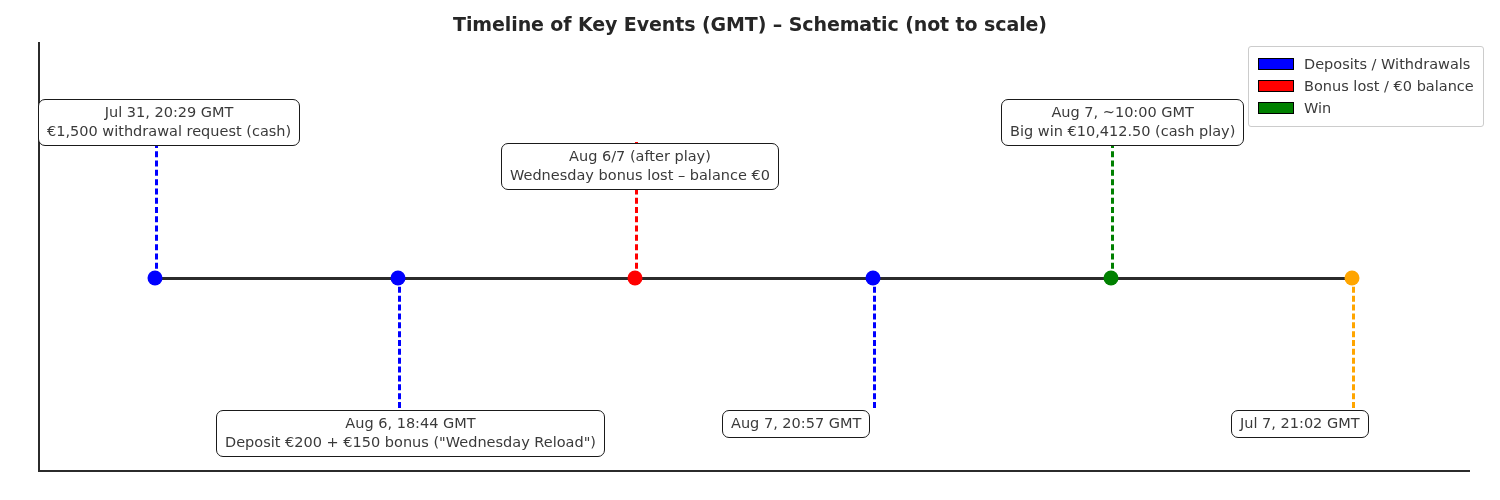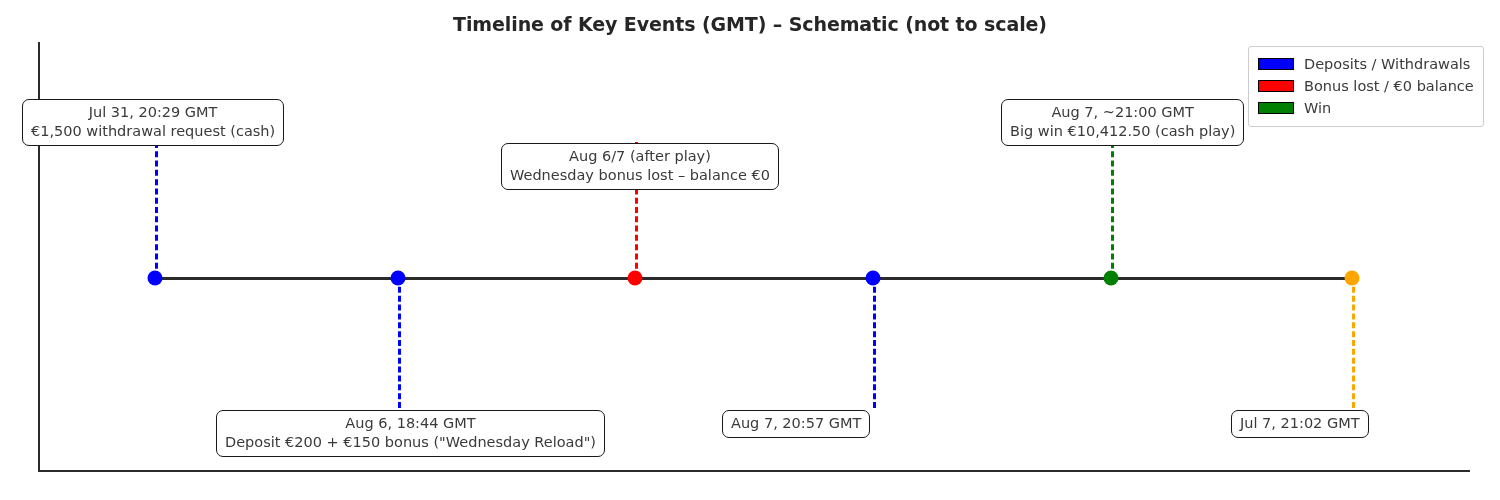--- a/index.html
+++ b/index.html
@@ -134,32 +134,32 @@
   <div class="connector" style="left:1111px; top:142px; height:136px; border-left-color:#008000;"></div>
   <div class="connector" style="left:1352px; top:278px; height:130px; border-left-color:#FFA500;"></div>
 
   <div class="marker" style="left:155px; top:278px; background:#0000FF;"></div>
   <div class="marker" style="left:398px; top:278px; background:#0000FF;"></div>
   <div class="marker" style="left:635px; top:278px; background:#FF0000;"></div>
   <div class="marker" style="left:873px; top:278px; background:#0000FF;"></div>
   <div class="marker" style="left:1111px; top:278px; background:#008000;"></div>
   <div class="marker" style="left:1352px; top:278px; background:#FFA500;"></div>
 
-  <div class="anno-box" style="left:22px; top:99px;">
+  <div class="anno-box" style="left:38px; top:99px;">
     <span class="anno-line">Jul 31, 20:29 GMT</span>
     <span class="anno-line">€1,500 withdrawal request (cash)</span>
   </div>
 
   <div class="anno-box" style="left:501px; top:99px;margin-top:44px;">
     <span class="anno-line">Aug 6/7 (after play)</span>
     <span class="anno-line">Wednesday bonus lost – balance €0</span>
   </div>
 
   <div class="anno-box" style="left:1001px; top:99px;">
-    <span class="anno-line">Aug 7, ~21:00 GMT</span>
+    <span class="anno-line">Aug 7, ~10:00 GMT</span>
     <span class="anno-line">Big win €10,412.50 (cash play)</span>
   </div>
 
   <div class="anno-box" style="left:216px; top:410px;">
     <span class="anno-line">Aug 6, 18:44 GMT</span>
     <span class="anno-line">Deposit €200 + €150 bonus ("Wednesday Reload")</span>
   </div>
 
   <div class="anno-box" style="left:722px; top:410px;">
     <span class="anno-line">Aug 7, 20:57 GMT</span>

